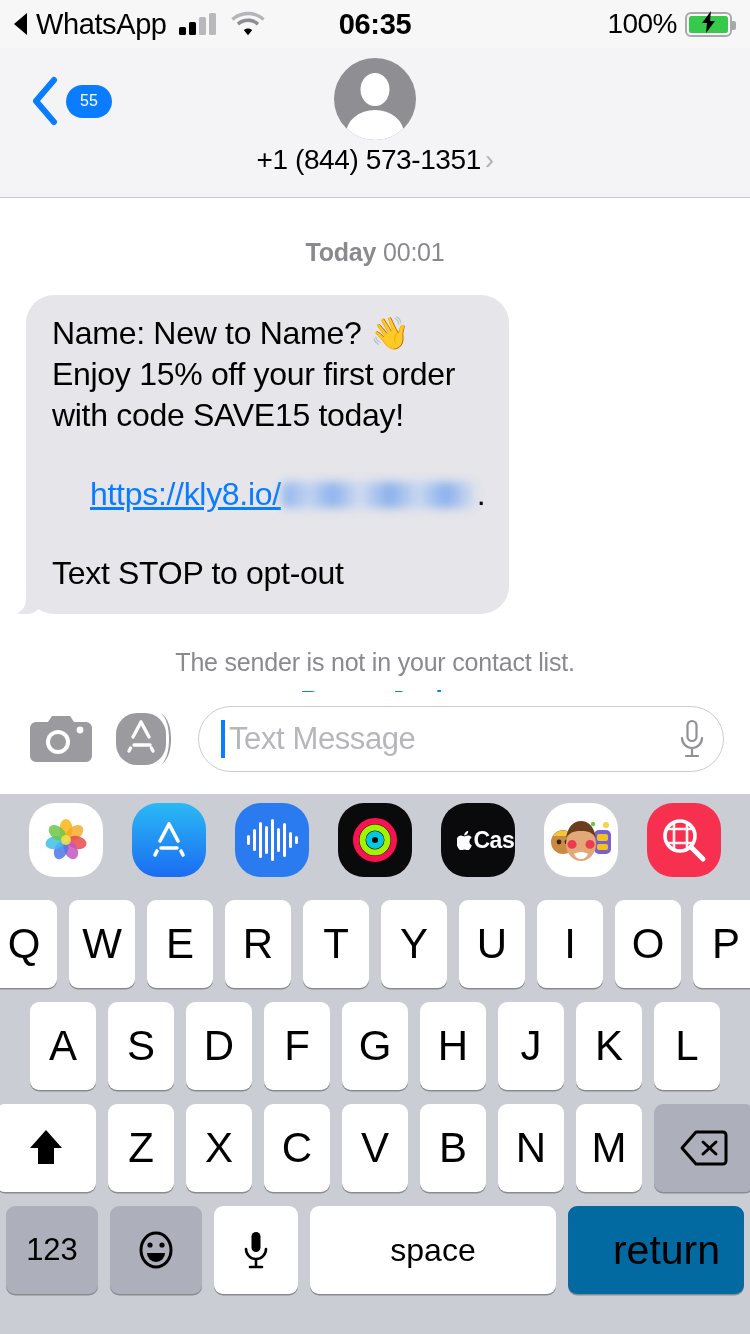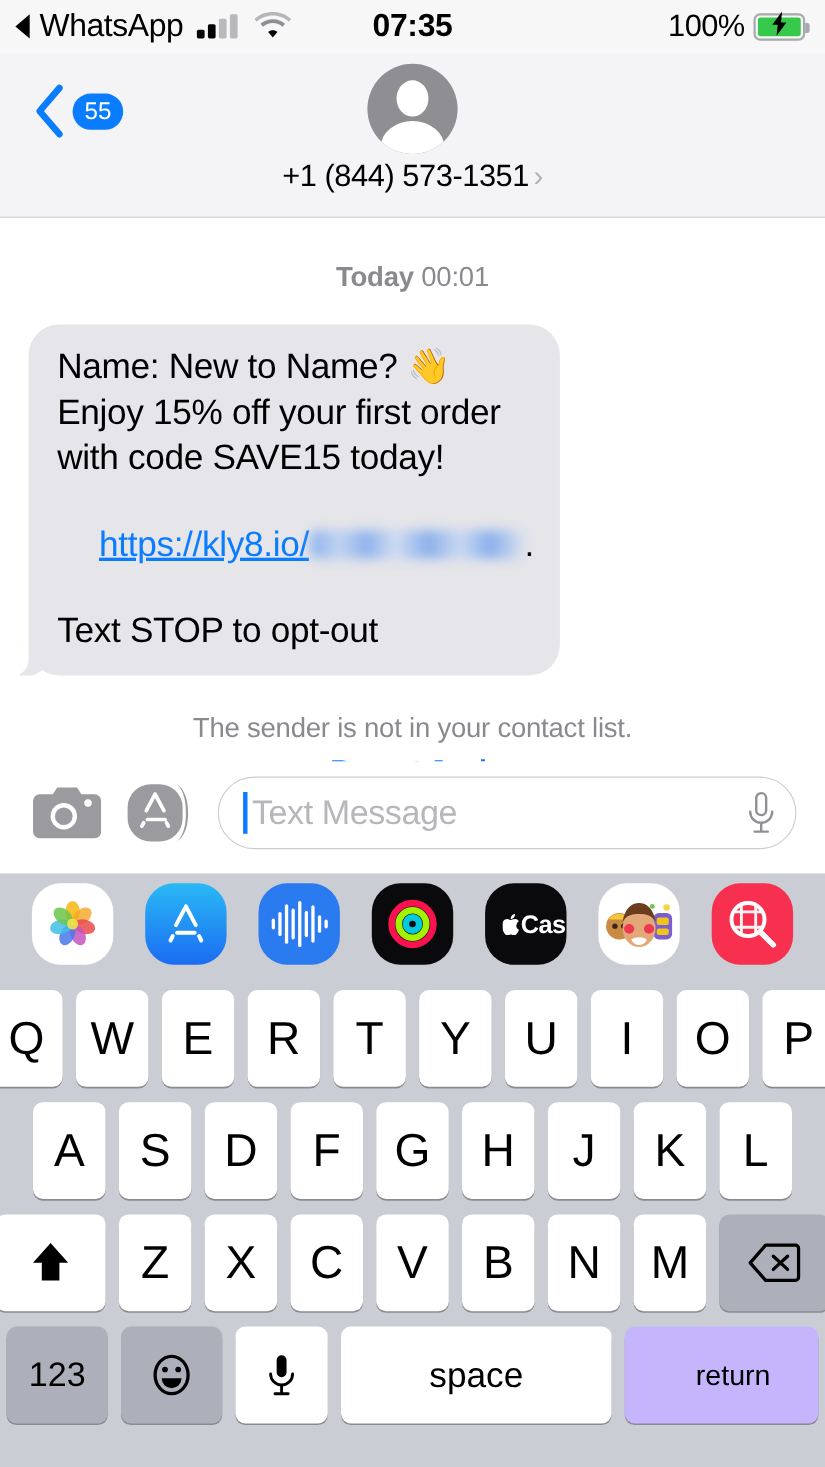--- a/index.html
+++ b/index.html
@@ -62,21 +62,21 @@
     border-bottom: 1px solid #c9c9cc;
     position: relative;
   }
   .nav-back {
     position: absolute; left: 30px; top: 28px;
     display: flex; align-items: center; gap: 6px;
     cursor: pointer;
   }
   .nav-badge {
     background: #0a7cff; color: #fff;
-    font-size: 22px; font-weight: 500;
+    font-size: 16px; font-weight: 500;
     min-width: 46px; height: 33px;
     border-radius: 20px;
     display: flex; align-items: center; justify-content: center;
     padding: 0 10px;
   }
   .nav-contact {
     position: absolute; left: 0; right: 0; top: 10px;
     display: flex; flex-direction: column; align-items: center; gap: 4px;
   }
   .avatar {
@@ -213,21 +213,21 @@
     cursor: pointer; user-select: none;
   }
   .kbrow.r2 { padding: 14px 40px 0 40px; }
   .key.wide { flex: 0 0 100px; background: #adb0ba; }
   .key.shift { flex: 0 0 100px; background: #fff; }
   .key.fn { background: #adb0ba; font-size: 31px; }
   .key.num { flex: 0 0 92px; font-size: 31px; }
   .key.emoji { flex: 0 0 92px; }
   .key.mic { flex: 0 0 84px; background: #fff; }
   .key.space { flex: 1 1 auto; font-size: 32px; }
-  .key.return { flex: 0 0 176px; font-size: 26px; background: #c4b5fd; padding-left: 21px; }
+  .key.return { flex: 0 0 176px; font-size: 41px; background: #0369a1; padding-left: 21px; }
   .kbrow.r4 { padding-left: 6px; padding-right: 6px; }
   .kb-bottom { height: 26px; background: #cbcdd4; }
 </style>
 </head>
 <body>
 
 <div id="app">
 
   <div class="statusbar">
     <div class="sb-left">
@@ -240,21 +240,21 @@
           <i class="b4"></i>
       </span>
       <span class="sb-wifi">
         <svg width="34" height="25" viewBox="0 0 34 25">
           <path d="M17 4.2c5.6 0 10.8 2.1 14.6 5.6l2.0-2.6C29.3 3.1 23.4.8 17 .8S4.7 3.1.4 7.2l2.0 2.6C6.2 6.3 11.4 4.2 17 4.2z" fill="#b5b5ba"></path>
           <path d="M17 11c3.4 0 6.6 1.3 9 3.4l2.1-2.7C25.1 9 21.2 7.6 17 7.6S8.9 9 5.9 11.7L8 14.4c2.4-2.1 5.6-3.4 9-3.4z" fill="#8e8e93"></path>
           <path d="M17 17.4c1.6 0 3.1.6 4.2 1.6l-4.2 5.2-4.2-5.2c1.1-1 2.6-1.6 4.2-1.6z" fill="#000"></path>
         </svg>
       </span>
     </div>
-    <div class="sb-time">07:35</div>
+    <div class="sb-time">06:35</div>
     <div class="sb-right">
       <span class="sb-batt-pct">100%</span>
       <span class="batt">
         <span class="batt-fill"></span>
         <span class="batt-bolt">
           <svg width="16" height="22" viewBox="0 0 16 22">
               <path d="M10 0 1 12h5l-1 10 9-12H9z" fill="#000"></path>
             </svg>
         </span>
       </span>

